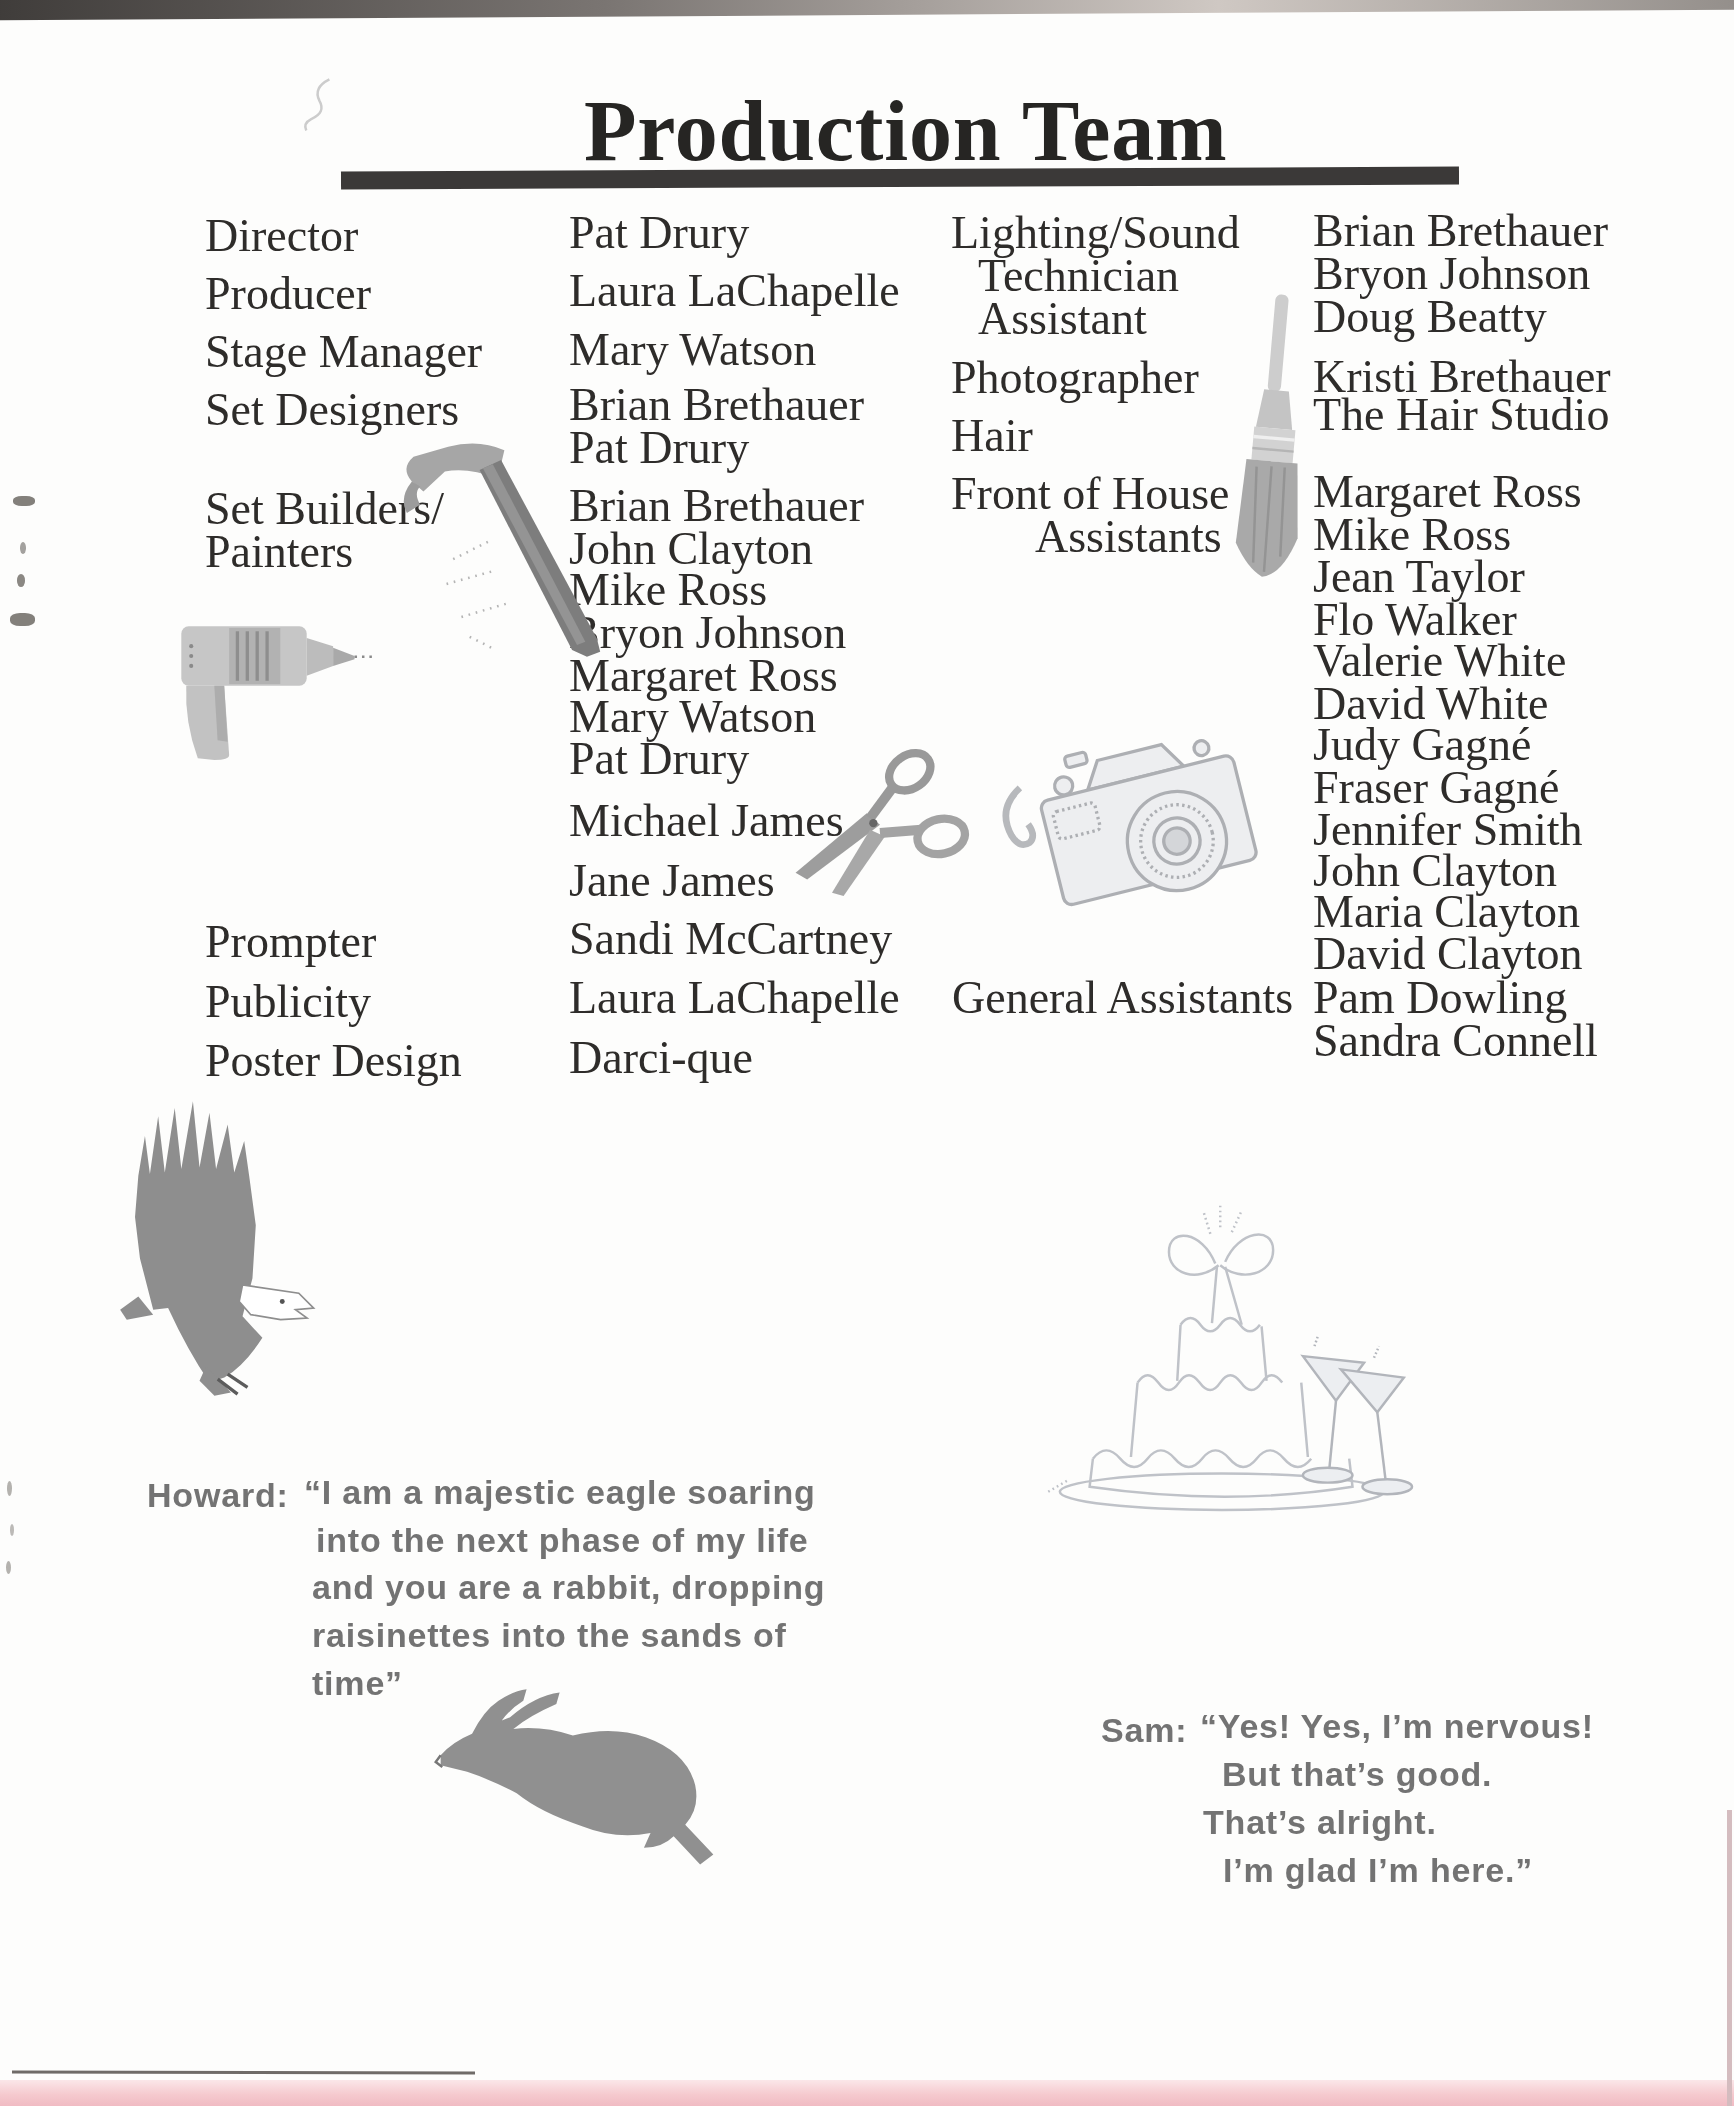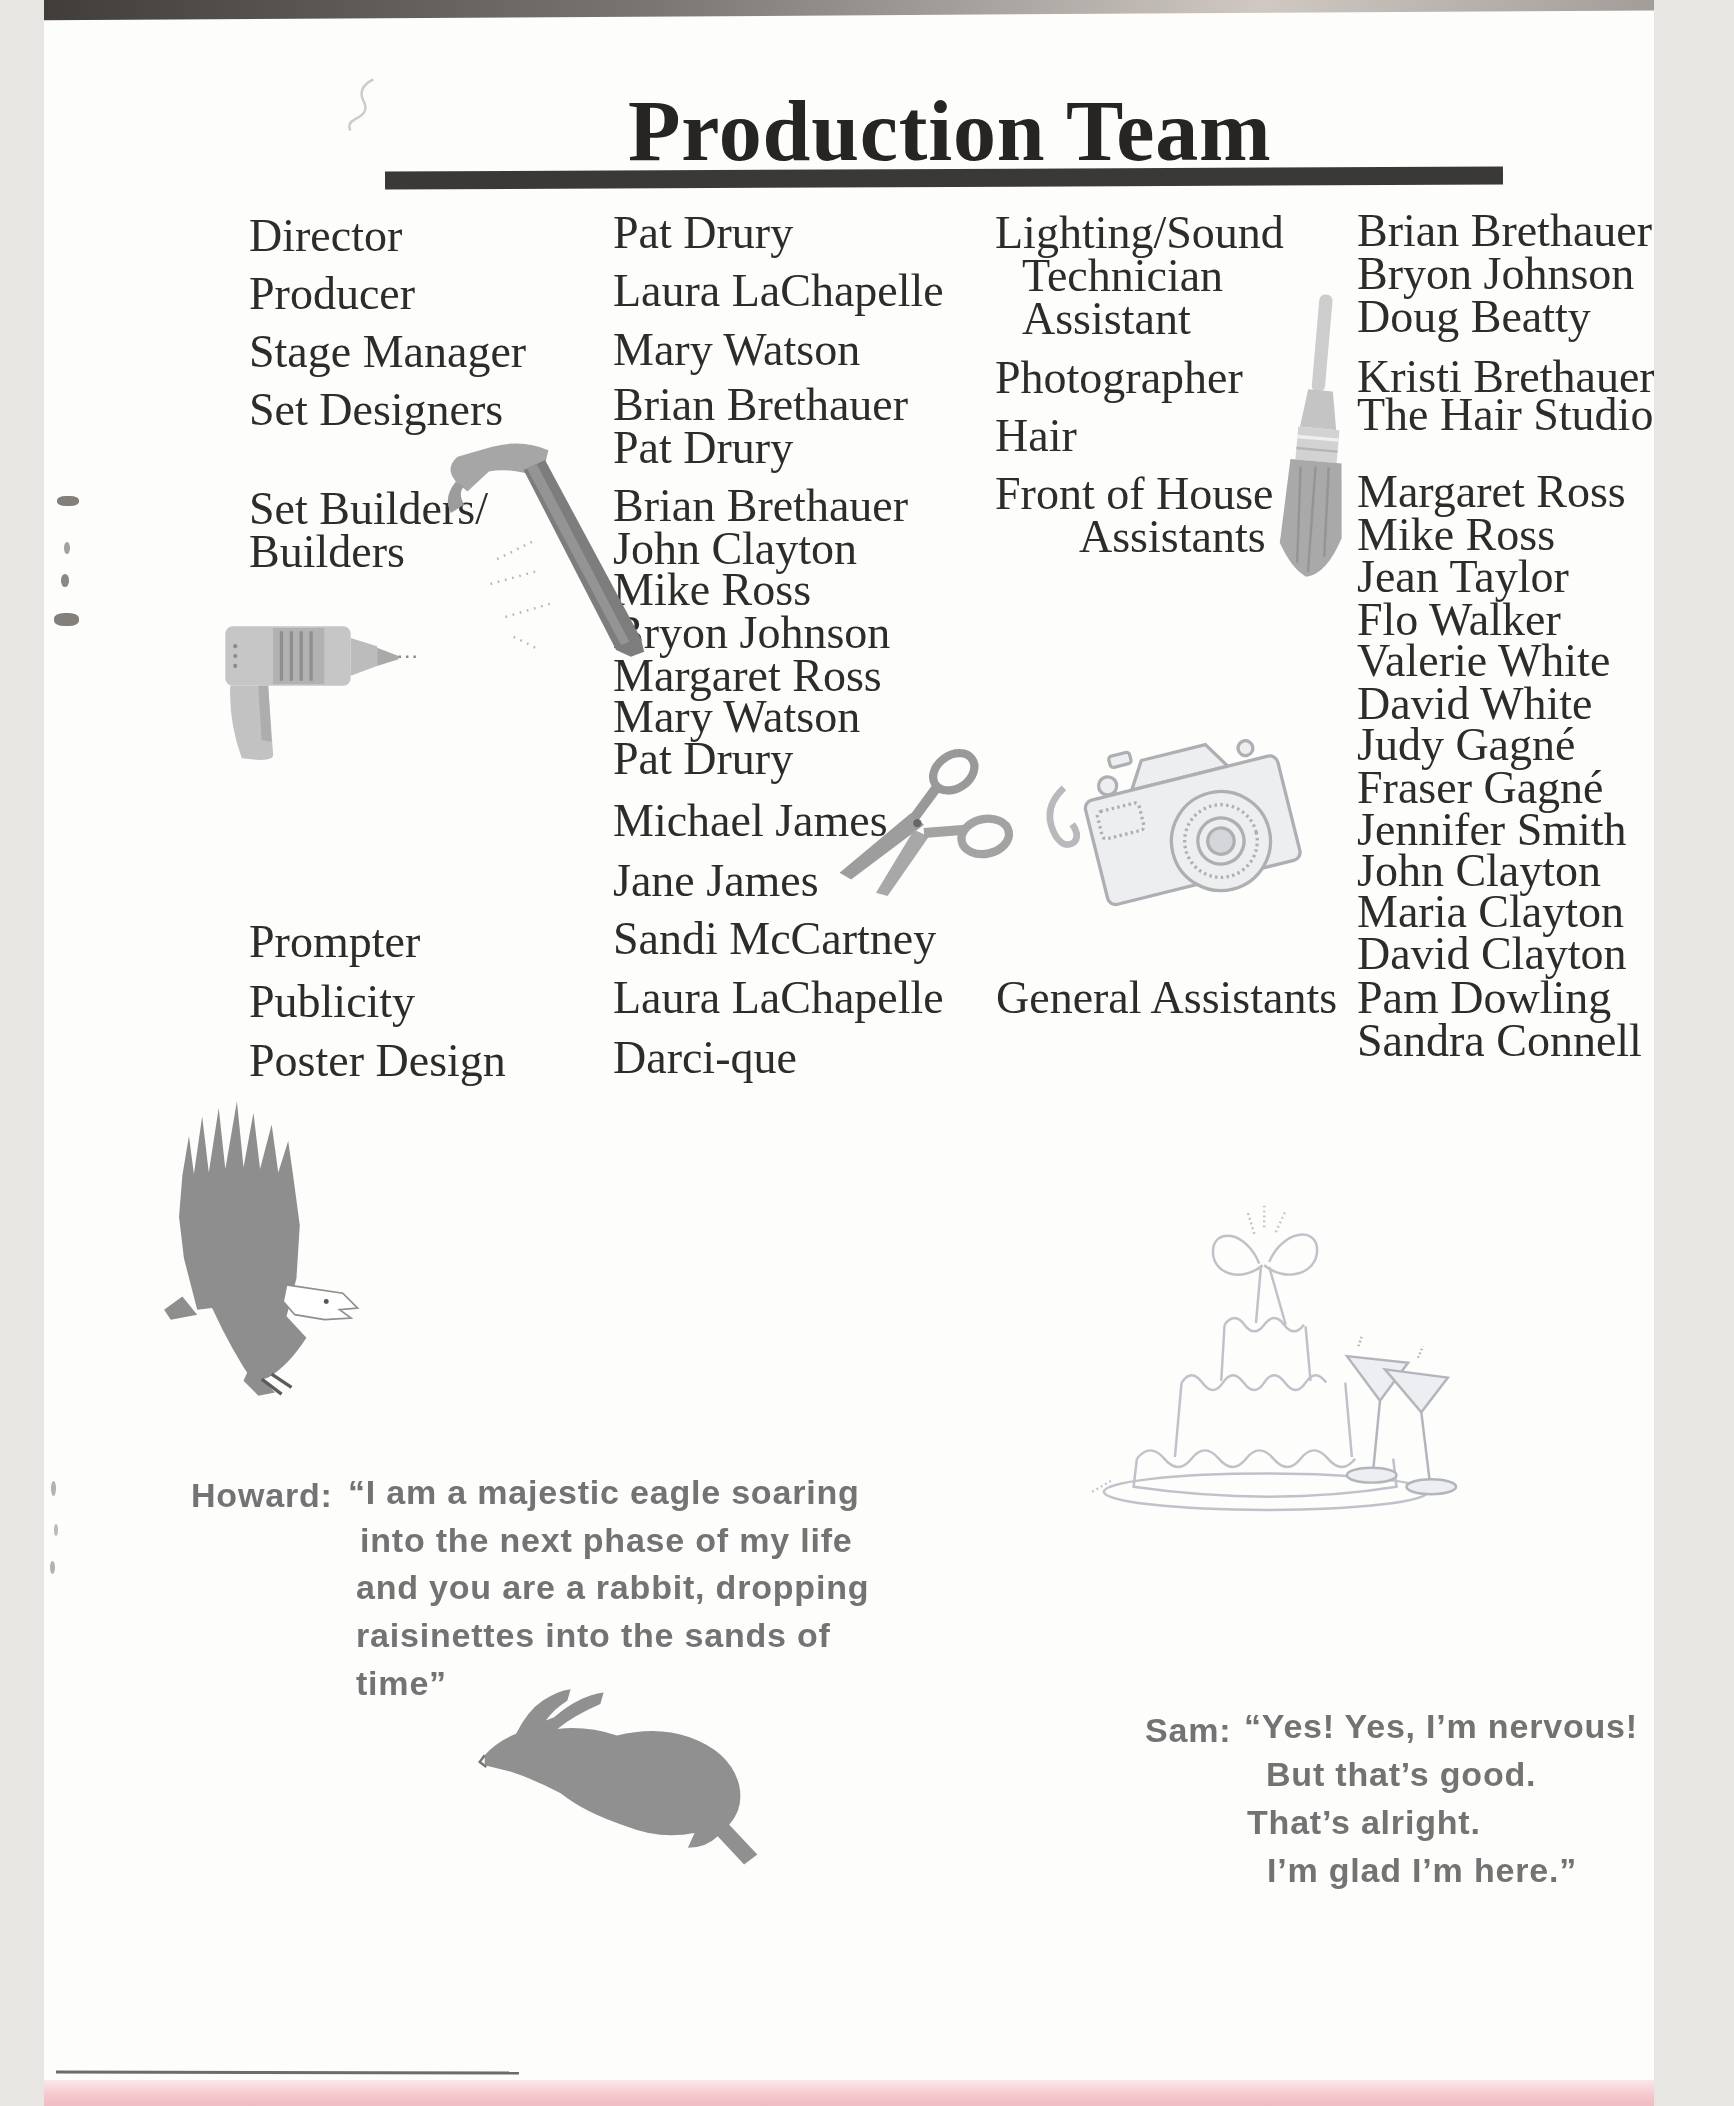--- a/index.html
+++ b/index.html
@@ -1,17 +1,17 @@
 <!DOCTYPE html>
 <html style="font-size:13.2px"><head>
 <meta charset="utf-8">
 <style>
   html,body{margin:0;padding:0;background:#e8e6e2;}
-  #page{position:relative;width:1610px;height:2106px;background:#fdfdfc;overflow:hidden;
-        font-family:"Liberation Serif",serif;color:#2e2c2a;margin-left:44px;}
+  #page{position:relative;width:1734px;height:2106px;background:#fdfdfc;overflow:hidden;
+        font-family:"Liberation Serif",serif;color:#2e2c2a;}
   .t{position:absolute;font-size:46px;line-height:1;white-space:nowrap;color:#2e2c2a;}
   .title{position:absolute;font-size:86px;font-weight:bold;letter-spacing:0.8px;color:#262523;white-space:nowrap;}
   .rule{position:absolute;background:#3b3938;transform:rotate(-0.25deg);}
   .comic{position:absolute;font-family:Liberation Sans, sans-serif;font-size:34px;line-height:1;white-space:nowrap;
          color:#737373;font-weight:600;letter-spacing:0.8px;}
   .wm{position:absolute;font-family:"DejaVu Sans",sans-serif;font-size:50px;color:#8f9090;white-space:nowrap;}
   .icon{position:absolute;}
   .speck{position:absolute;background:#5a5650;border-radius:50%;}
   .top-band{position:absolute;left:-8.3px;top:-6.6px;width:1752px;height:21.5px;transform:rotate(-0.35deg);
             background:linear-gradient(90deg,#3f3c3a 0%,#7a7572 35%,#cfc8c3 70%,#938e8a 100%);}
@@ -39,21 +39,21 @@
   <div class="speck" style="left:23px;top:2081px;width:18px;height:6.6px;border-radius:40%;opacity:.8"></div>
 
   <div class="title" style="left:584px;top:81px;">Production Team</div>
   <div class="rule" style="left:341px;top:169px;width:1118px;height:18px;"></div>
 
   <div class="t" style="left:205px;top:213px;">Director</div>
   <div class="t" style="left:205px;top:271px;">Producer</div>
   <div class="t" style="left:205px;top:329px;">Stage Manager</div>
   <div class="t" style="left:205px;top:387px;">Set Designers</div>
   <div class="t" style="left:205px;top:486px;">Set Builders/</div>
-  <div class="t" style="left:205px;top:529px;">Builders</div>
+  <div class="t" style="left:205px;top:529px;">Painters</div>
   <div class="t" style="left:205px;top:919px;">Prompter</div>
   <div class="t" style="left:205px;top:979px;">Publicity</div>
   <div class="t" style="left:205px;top:1038px;">Poster Design</div>
 
   <div class="t" style="left:569px;top:210px;">Pat Drury</div>
   <div class="t" style="left:569px;top:268px;">Laura LaChapelle</div>
   <div class="t" style="left:569px;top:327px;">Mary Watson</div>
   <div class="t" style="left:569px;top:382px;">Brian Brethauer</div>
   <div class="t" style="left:569px;top:425px;">Pat Drury</div>
   <div class="t" style="left:569px;top:483px;">Brian Brethauer</div>

